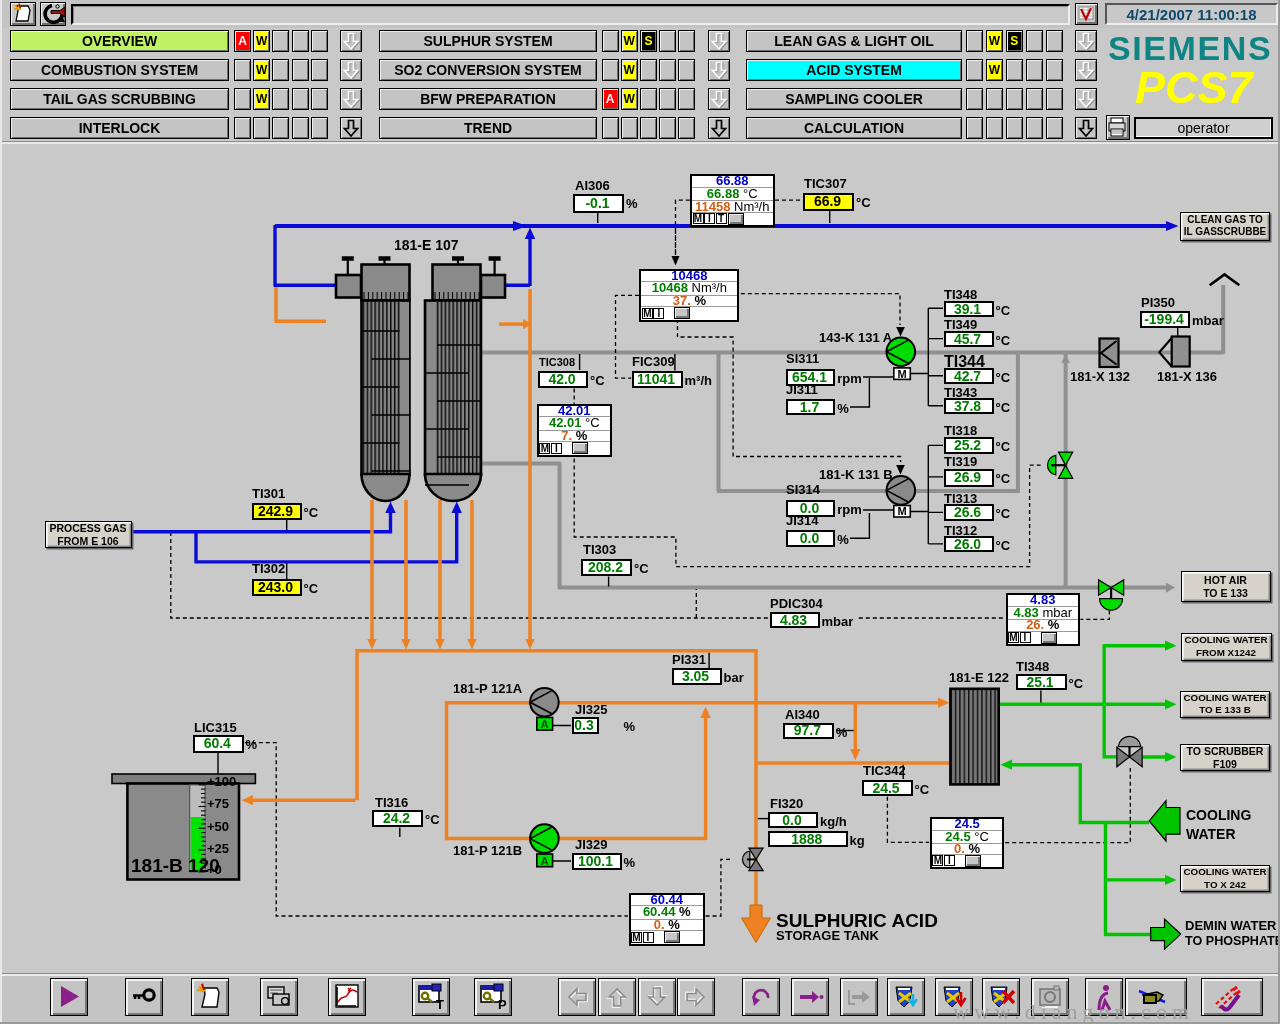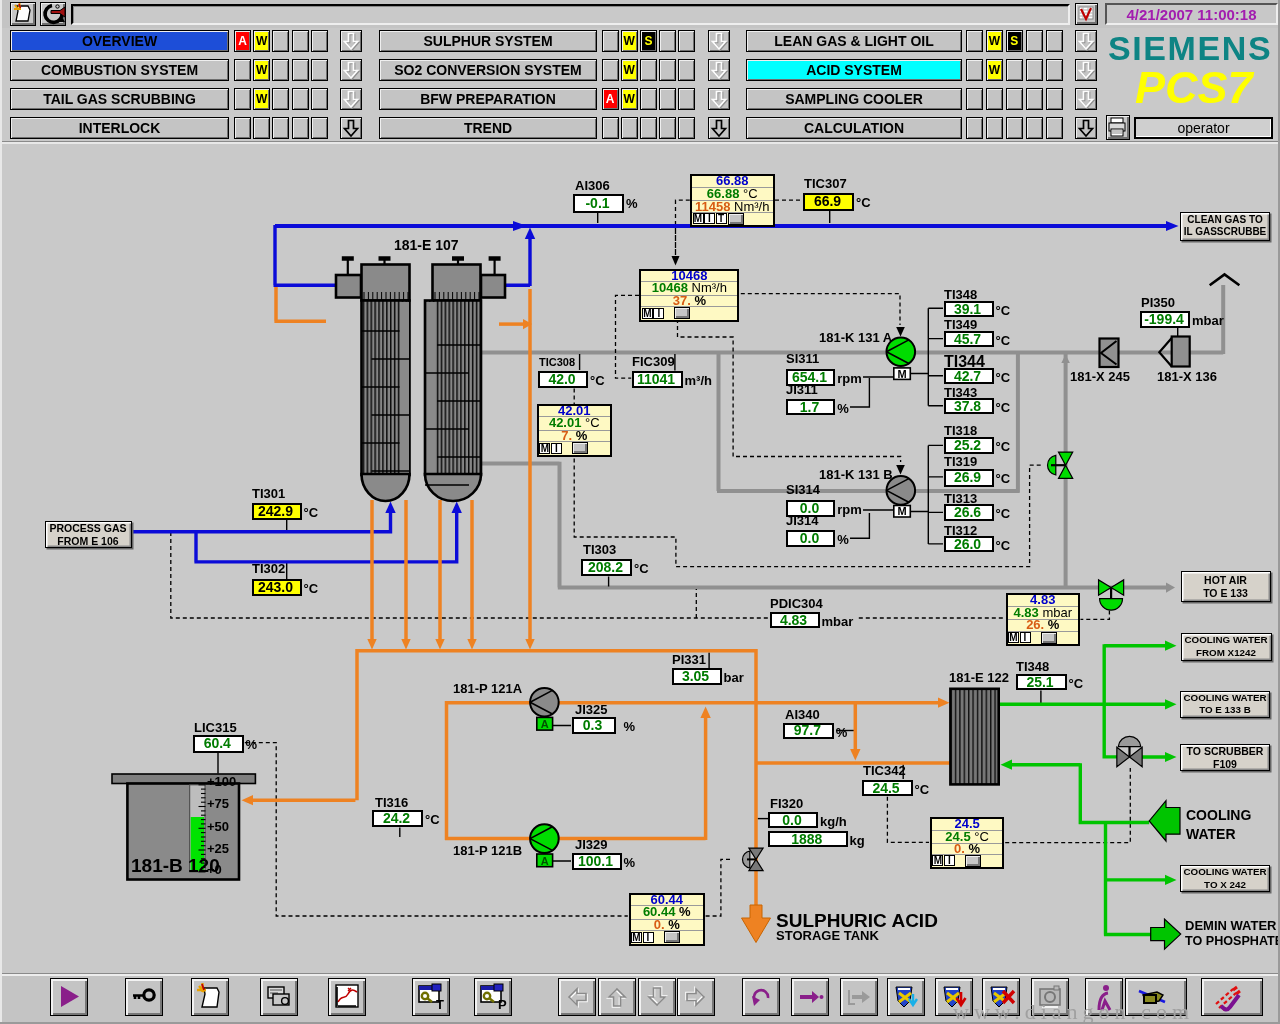--- a/index.html
+++ b/index.html
@@ -18,21 +18,21 @@
  box-shadow:inset 1px 1px 0 #efefef,inset -1px -1px 0 #6f6f6f}
 .vb{position:absolute;background:#fff;border:2px solid #000;color:#007c00;
  font:bold 14px/14px "Liberation Sans",sans-serif;text-align:center;padding-right:2px}
 .vy{background:#ff0;color:#000}
 .lb{position:absolute;font:bold 13px "Liberation Sans",sans-serif;color:#000;white-space:nowrap}
 .un{position:absolute;font:bold 13px "Liberation Sans",sans-serif;color:#000;white-space:nowrap}
 .db{position:absolute;background:#d6d2ca;border:1px solid #000;color:#000;
  box-shadow:1.5px 1.5px 0 #666,inset 1.5px 1.5px 0 #fff,inset -1.5px -1.5px 0 #8a8a8a;
  font:bold 10.3px/12.5px "Liberation Sans",sans-serif;text-align:center;white-space:nowrap;
  display:flex;align-items:center;justify-content:center}
-.fp{position:absolute;border:2px solid #000;background:#fef9c3}
+.fp{position:absolute;border:2px solid #000;background:#ffffff}
 .fr{position:relative;width:100%;border-bottom:1px solid #9a9a9a;
  font:bold 13px "Liberation Sans",sans-serif;text-align:center;white-space:nowrap}
 .fbx{position:absolute;background:#fff;border:1.5px solid #000;
  font:bold 10px/9px "Liberation Sans",sans-serif;text-align:center;color:#000}
 .fpb{position:absolute;background:#c6c6c6;border:1px solid #000;
  box-shadow:inset 1px 1px 0 #efefef,inset -2px -2px 0 #777}
 .tbtn{position:absolute;width:38px;height:38px;background:#c4c4c4;border:1px solid #000;
  box-shadow:inset 2px 2px 0 #f2f2f2,inset -2px -2px 0 #777}
 .tbtn svg{position:absolute;left:3px;top:3px}
 </style></head><body>
@@ -52,22 +52,22 @@
       <path d="M10 7.5 h9 l5 -3.5 v10 l-5 -3.5 h-9 Z" fill="#a01010" stroke="#000" stroke-width="1"></path>
       <circle cx="16.5" cy="3.5" r="1.7" fill="none" stroke="#000" stroke-width="1"></circle>
     </svg>
 </div>
 <div class="a" style="left:71px;top:4px;width:999px;height:21px;background:#c9c9c9;border:2px solid #000;border-right-color:#eee;border-bottom-color:#eee;box-shadow:inset 1px 1px 0 #8a8a8a"></div>
 <div class="a" style="left:1075px;top:3px;width:23px;height:22px;background:#c8c8c8;border:1px solid #000;box-shadow:inset 1px 1px 0 #f0f0f0,inset -2px -2px 0 #707070"><svg width="21" height="20">
       <rect x="3" y="3" width="14" height="12" fill="#fff" stroke="#888"></rect>
       <path d="M3 6 h14 M3 9 h14 M3 12 h14 M7 3 v12 M12 3 v12" stroke="#b0b0b0" stroke-width="1"></path>
       <path d="M5 5 L10 15 L15 4" fill="none" stroke="#c00000" stroke-width="2.2"></path>
     </svg></div>
-<div class="a" style="left:1105px;top:3px;width:173px;height:22px;background:#c8c8c8;border:2px solid #555;border-right-color:#eee;border-bottom-color:#eee;font:bold 15px/19px 'Liberation Sans',sans-serif;text-align:center;color:#a21caf">4/21/2007 11:00:18</div>
-<div class="nb" style="left:10px;top:30px;width:219px;background:#1d4ed8">OVERVIEW</div>
+<div class="a" style="left:1105px;top:3px;width:173px;height:22px;background:#c8c8c8;border:2px solid #555;border-right-color:#eee;border-bottom-color:#eee;font:bold 15px/19px 'Liberation Sans',sans-serif;text-align:center;color:#0c4a6e">4/21/2007 11:00:18</div>
+<div class="nb" style="left:10px;top:30px;width:219px;background:#bef264">OVERVIEW</div>
 <div class="ab ar" style="left:234.0px;top:30px">A</div>
 <div class="ab aw" style="left:253.2px;top:30px">W</div>
 <div class="ab" style="left:272.4px;top:30px"></div>
 <div class="ab" style="left:291.6px;top:30px"></div>
 <div class="ab" style="left:310.8px;top:30px"></div>
 <div class="arw" style="left:340px;top:30px">
     <svg width="20" height="20" style="position:absolute;left:0;top:0">
       <path d="M7.5 2.5 h5 v8 h4 L10 18 L3.5 10.5 h4 Z" fill="none" stroke="#909090" stroke-width="1.7" transform="translate(1,1)"></path>
       <path d="M7.5 2.5 h5 v8 h4 L10 18 L3.5 10.5 h4 Z" fill="none" stroke="#fdfdfd" stroke-width="1.7"></path>
     </svg>
@@ -434,21 +434,21 @@
 <div class="un" style="left:303.5px;top:581px">°C</div>
 <div class="lb" style="left:583px;top:543.5px;font-size:13px;line-height:12px">TI303</div>
 <div class="vb" style="left:581px;top:558.5px;width:51px;height:17.5px;font-size:14px;line-height:13.5px">208.2</div>
 <div class="un" style="left:634px;top:560.5px">°C</div>
 <div class="lb" style="left:786px;top:352.5px;font-size:13px;line-height:12px">SI311</div>
 <div class="vb" style="left:785.8px;top:369px;width:49.5px;height:17px;font-size:14px;line-height:13px">654.1</div>
 <div class="un" style="left:837.3px;top:371px">rpm</div>
 <div class="lb" style="left:786px;top:383.5px;font-size:13px;line-height:12px">JI311</div>
 <div class="vb" style="left:785.8px;top:398.5px;width:49.5px;height:16px;font-size:14px;line-height:12px">1.7</div>
 <div class="un" style="left:837.3px;top:400.5px">%</div>
-<div class="lb" style="left:819px;top:331.5px;font-size:13px;line-height:12px">181-K 131 A</div>
+<div class="lb" style="left:819px;top:331.5px;font-size:13px;line-height:12px">143-K 131 A</div>
 <div class="lb" style="left:819px;top:469.0px;font-size:13px;line-height:12px">181-K 131 B</div>
 <div class="lb" style="left:786px;top:484.0px;font-size:13px;line-height:12px">SI314</div>
 <div class="vb" style="left:785.8px;top:500px;width:49.5px;height:16.5px;font-size:14px;line-height:12.5px">0.0</div>
 <div class="un" style="left:837.3px;top:502px">rpm</div>
 <div class="lb" style="left:786px;top:514.5px;font-size:13px;line-height:12px">JI314</div>
 <div class="vb" style="left:785.8px;top:530px;width:49.5px;height:16.5px;font-size:14px;line-height:12.5px">0.0</div>
 <div class="un" style="left:837.3px;top:532px">%</div>
 <div class="lb" style="left:944px;top:288.9px;font-size:13px;line-height:12px">TI348</div>
 <div class="vb" style="left:943.5px;top:300.5px;width:50px;height:16.5px;font-size:14px;line-height:12.5px">39.1</div>
 <div class="un" style="left:995.5px;top:302.5px">°C</div>
@@ -469,38 +469,38 @@
 <div class="un" style="left:995.5px;top:470.7px">°C</div>
 <div class="lb" style="left:944px;top:493.1px;font-size:13px;line-height:12px">TI313</div>
 <div class="vb" style="left:943.5px;top:504.2px;width:50px;height:16.5px;font-size:14px;line-height:12.5px">26.6</div>
 <div class="un" style="left:995.5px;top:506.2px">°C</div>
 <div class="lb" style="left:944px;top:524.6px;font-size:13px;line-height:12px">TI312</div>
 <div class="vb" style="left:943.5px;top:535.7px;width:50px;height:16.5px;font-size:14px;line-height:12.5px">26.0</div>
 <div class="un" style="left:995.5px;top:537.7px">°C</div>
 <div class="lb" style="left:1141px;top:297.0px;font-size:13px;line-height:12px">PI350</div>
 <div class="vb" style="left:1140px;top:311px;width:50px;height:16.5px;font-size:14px;line-height:12.5px">-199.4</div>
 <div class="un" style="left:1192px;top:313px">mbar</div>
-<div class="lb" style="left:1070px;top:371.0px;font-size:13px;line-height:12px">181-X 245</div>
+<div class="lb" style="left:1070px;top:371.0px;font-size:13px;line-height:12px">181-X 132</div>
 <div class="lb" style="left:1157px;top:371.0px;font-size:13px;line-height:12px">181-X 136</div>
 <div class="lb" style="left:770px;top:598.0px;font-size:13px;line-height:12px">PDIC304</div>
 <div class="vb" style="left:769.5px;top:611.5px;width:50px;height:16.5px;font-size:14px;line-height:12.5px">4.83</div>
 <div class="un" style="left:821.5px;top:613.5px">mbar</div>
 <div class="lb" style="left:672px;top:653.5px;font-size:13px;line-height:12px">PI331</div>
 <div class="vb" style="left:671.5px;top:668px;width:50px;height:17px;font-size:14px;line-height:13px">3.05</div>
 <div class="un" style="left:723.5px;top:670px">bar</div>
 <div class="lb" style="left:785px;top:709.0px;font-size:13px;line-height:12px">AI340</div>
 <div class="vb" style="left:782.8px;top:723px;width:51px;height:15.8px;font-size:14px;line-height:11.8px">97.7</div>
 <div class="un" style="left:835.8px;top:725px">%</div>
 <div class="lb" style="left:863px;top:765.0px;font-size:13px;line-height:12px">TIC342</div>
 <div class="vb" style="left:861.5px;top:779.5px;width:51px;height:16.8px;font-size:14px;line-height:12.8px">24.5</div>
 <div class="un" style="left:914.5px;top:781.5px">°C</div>
 <div class="lb" style="left:453px;top:682.5px;font-size:13px;line-height:12px">181-P 121A</div>
 <div class="lb" style="left:453px;top:845.0px;font-size:13px;line-height:12px">181-P 121B</div>
 <div class="lb" style="left:575px;top:703.5px;font-size:13px;line-height:12px">JI325</div>
-<div class="vb" style="left:571.5px;top:717px;width:44px;height:17px;font-size:14px;line-height:13px">0.3</div>
+<div class="vb" style="left:571.5px;top:717px;width:27px;height:17px;font-size:14px;line-height:13px">0.3</div>
 <div class="un" style="left:623.5px;top:719px">%</div>
 <div class="lb" style="left:575px;top:839.0px;font-size:13px;line-height:12px">JI329</div>
 <div class="vb" style="left:571.5px;top:852.5px;width:50px;height:17px;font-size:14px;line-height:13px">100.1</div>
 <div class="un" style="left:623.5px;top:854.5px">%</div>
 <div class="lb" style="left:375px;top:797.0px;font-size:13px;line-height:12px">TI316</div>
 <div class="vb" style="left:372px;top:809.5px;width:51px;height:17.8px;font-size:14px;line-height:13.8px">24.2</div>
 <div class="un" style="left:425px;top:811.5px">°C</div>
 <div class="lb" style="left:770px;top:798.0px;font-size:13px;line-height:12px">FI320</div>
 <div class="vb" style="left:768px;top:812px;width:50px;height:16px;font-size:14px;line-height:12px">0.0</div>
 <div class="un" style="left:820px;top:814px">kg/h</div>

